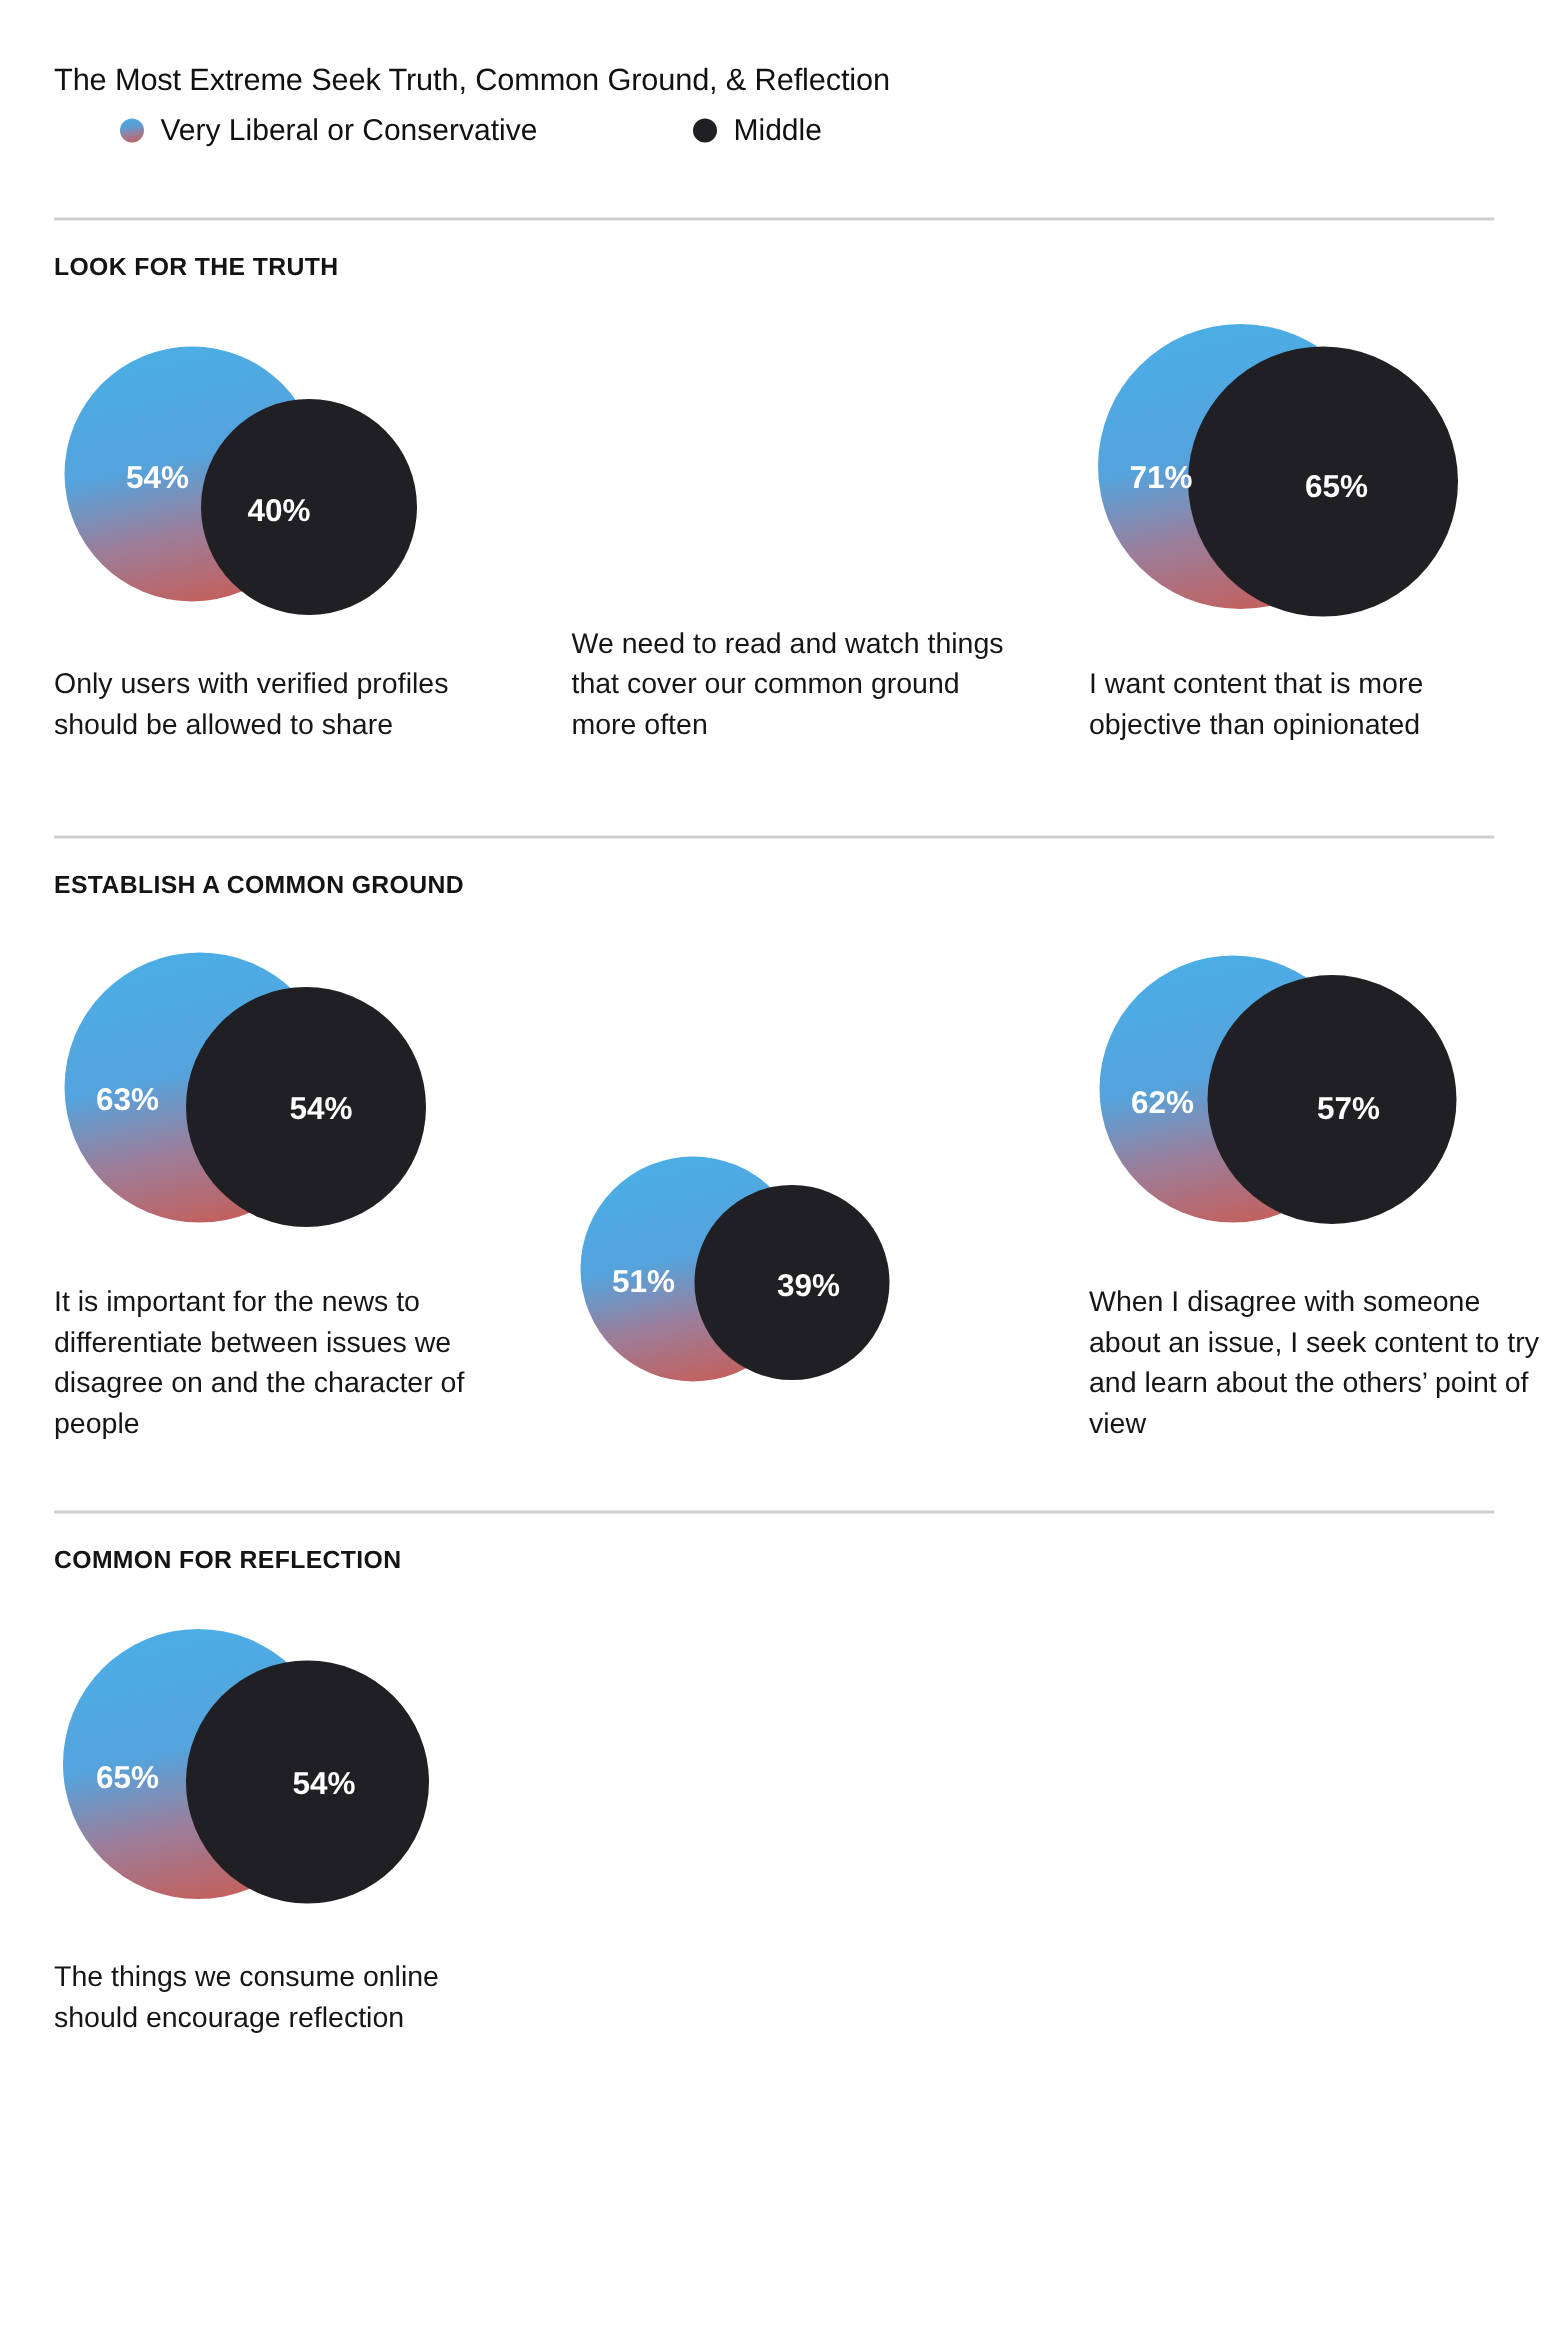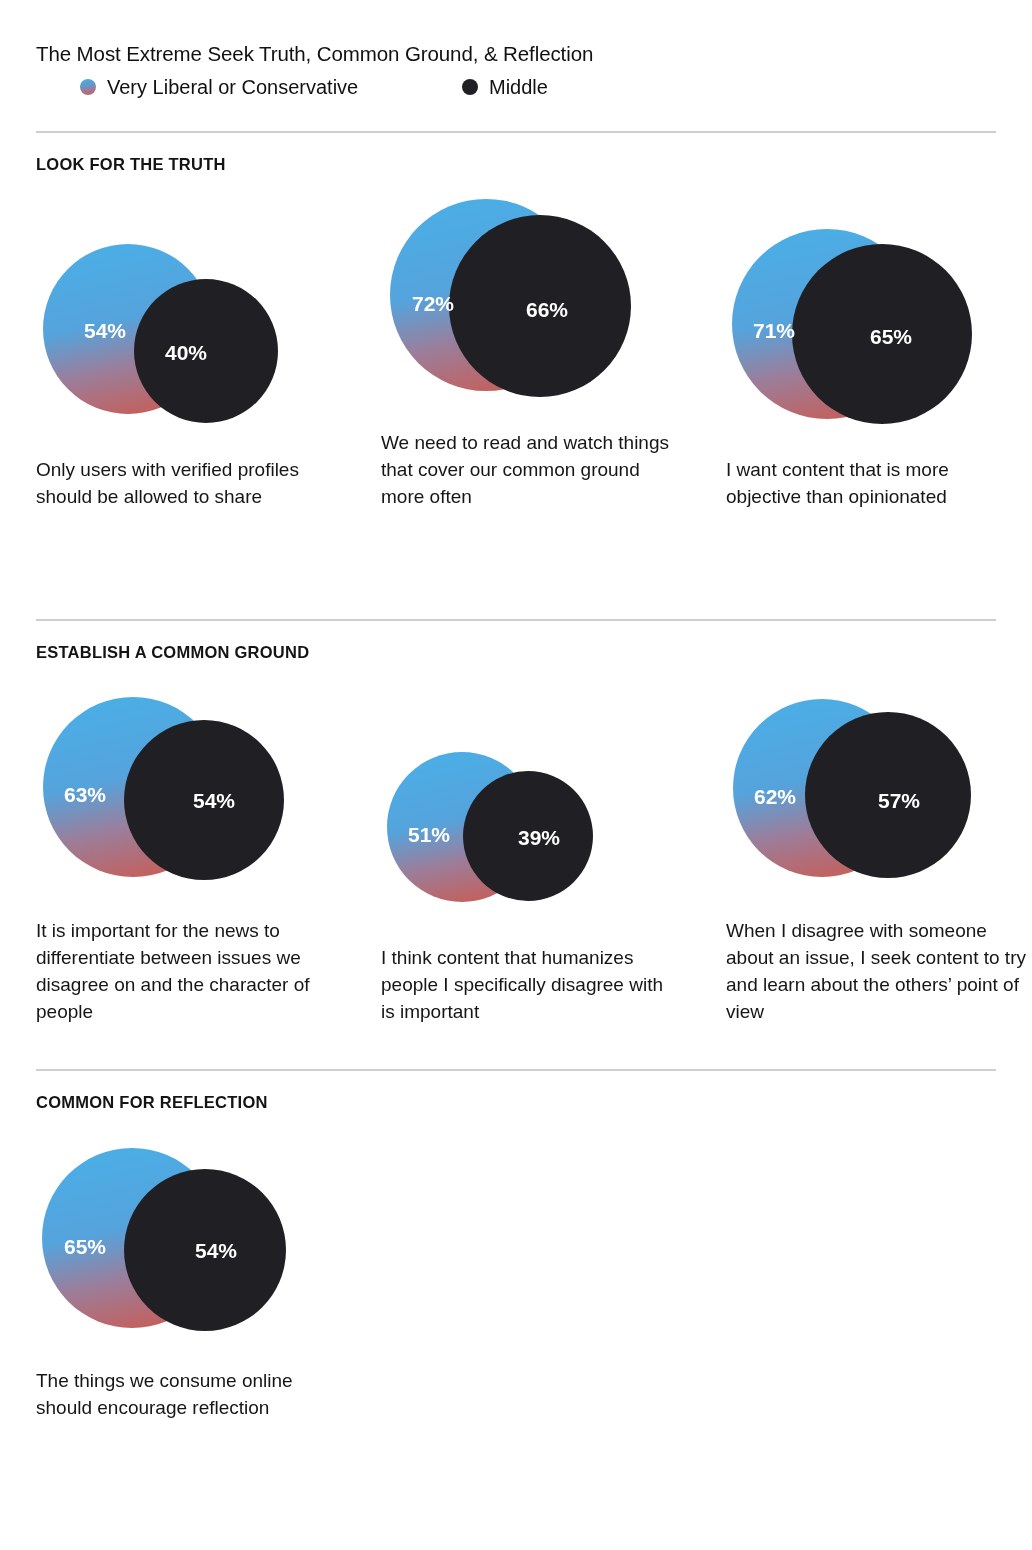--- a/index.html
+++ b/index.html
@@ -128,21 +128,21 @@
         <span class="legend-dot grad"></span>
         <span class="legend-label">Very Liberal or Conservative</span>
       </div>
       <div class="legend-item">
         <span class="legend-dot dark"></span>
         <span class="legend-label">Middle</span>
       </div>
     </div>
   </div>
 
-  <div class="section" style="margin-top:34px;">
+  <div class="section" style="margin-top:48px;">
     <div class="rule"></div>
     <h2 class="section-title">LOOK FOR THE TRUTH</h2>
     <div class="row" style="margin-top:26px;">
 
       <div class="cell">
         <div class="venn">
           <svg width="300" height="220" viewBox="0 0 300 220" aria-hidden="true">
             <defs>
               <linearGradient id="g1" x1="0.32" y1="0" x2="0.55" y2="1">
                 <stop offset="0%" stop-color="#4BAEE6"></stop>
@@ -154,36 +154,20 @@
             <circle cx="92" cy="103" r="85" fill="url(#g1)"></circle>
             <circle cx="170" cy="125" r="72" fill="#201f23"></circle>
             <text class="pct" x="48" y="112" font-size="21" font-family="Liberation Sans, sans-serif">54%</text>
             <text class="pct" x="150" y="134" font-size="21" font-family="Liberation Sans, sans-serif" text-anchor="middle">40%</text>
           </svg>
         </div>
         <div class="venn-caption">Only users with verified profiles should be allowed to share</div>
       </div>
 
       <div class="cell">
-        <div class="venn">
-          <svg width="300" height="220" viewBox="0 0 300 220" aria-hidden="true">
-            <defs>
-              <linearGradient id="g2" x1="0.32" y1="0" x2="0.55" y2="1">
-                <stop offset="0%" stop-color="#4BAEE6"></stop>
-                <stop offset="45%" stop-color="#55A3DC"></stop>
-                <stop offset="72%" stop-color="#9B7E9B"></stop>
-                <stop offset="100%" stop-color="#C2615F"></stop>
-              </linearGradient>
-            </defs>
-            <circle cx="105" cy="96" r="96" fill="url(#g2)"></circle>
-            <circle cx="159" cy="107" r="91" fill="#201f23"></circle>
-            <text class="pct" x="31" y="112" font-size="21" font-family="Liberation Sans, sans-serif">72%</text>
-            <text class="pct" x="166" y="118" font-size="21" font-family="Liberation Sans, sans-serif" text-anchor="middle">66%</text>
-          </svg>
-        </div>
         <div class="venn-caption">We need to read and watch things that cover our common ground more often</div>
       </div>
 
       <div class="cell">
         <div class="venn">
           <svg width="300" height="220" viewBox="0 0 300 220" aria-hidden="true">
             <defs>
               <linearGradient id="g3" x1="0.32" y1="0" x2="0.55" y2="1">
                 <stop offset="0%" stop-color="#4BAEE6"></stop>
                 <stop offset="45%" stop-color="#55A3DC"></stop>
@@ -196,21 +180,21 @@
             <text class="pct" x="27" y="112" font-size="21" font-family="Liberation Sans, sans-serif">71%</text>
             <text class="pct" x="165" y="118" font-size="21" font-family="Liberation Sans, sans-serif" text-anchor="middle">65%</text>
           </svg>
         </div>
         <div class="venn-caption">I want content that is more objective than opinionated</div>
       </div>
 
     </div>
   </div>
 
-  <div class="section" style="margin-top:109px;">
+  <div class="section" style="margin-top:60px;">
     <div class="rule"></div>
     <h2 class="section-title">ESTABLISH A COMMON GROUND</h2>
     <div class="row" style="margin-top:26px;">
 
       <div class="cell">
         <div class="venn">
           <svg width="300" height="220" viewBox="0 0 300 220" aria-hidden="true">
             <defs>
               <linearGradient id="g4" x1="0.32" y1="0" x2="0.55" y2="1">
                 <stop offset="0%" stop-color="#4BAEE6"></stop>
@@ -238,21 +222,20 @@
                 <stop offset="72%" stop-color="#9B7E9B"></stop>
                 <stop offset="100%" stop-color="#C2615F"></stop>
               </linearGradient>
             </defs>
             <circle cx="81" cy="113" r="75" fill="url(#g5)"></circle>
             <circle cx="147" cy="122" r="65" fill="#201f23"></circle>
             <text class="pct" x="27" y="128" font-size="21" font-family="Liberation Sans, sans-serif">51%</text>
             <text class="pct" x="158" y="131" font-size="21" font-family="Liberation Sans, sans-serif" text-anchor="middle">39%</text>
           </svg>
         </div>
-        <div class="venn-caption">I think content that humanizes people I specifically disagree with is important</div>
       </div>
 
       <div class="cell">
         <div class="venn">
           <svg width="300" height="220" viewBox="0 0 300 220" aria-hidden="true">
             <defs>
               <linearGradient id="g6" x1="0.32" y1="0" x2="0.55" y2="1">
                 <stop offset="0%" stop-color="#4BAEE6"></stop>
                 <stop offset="45%" stop-color="#55A3DC"></stop>
                 <stop offset="72%" stop-color="#9B7E9B"></stop>

